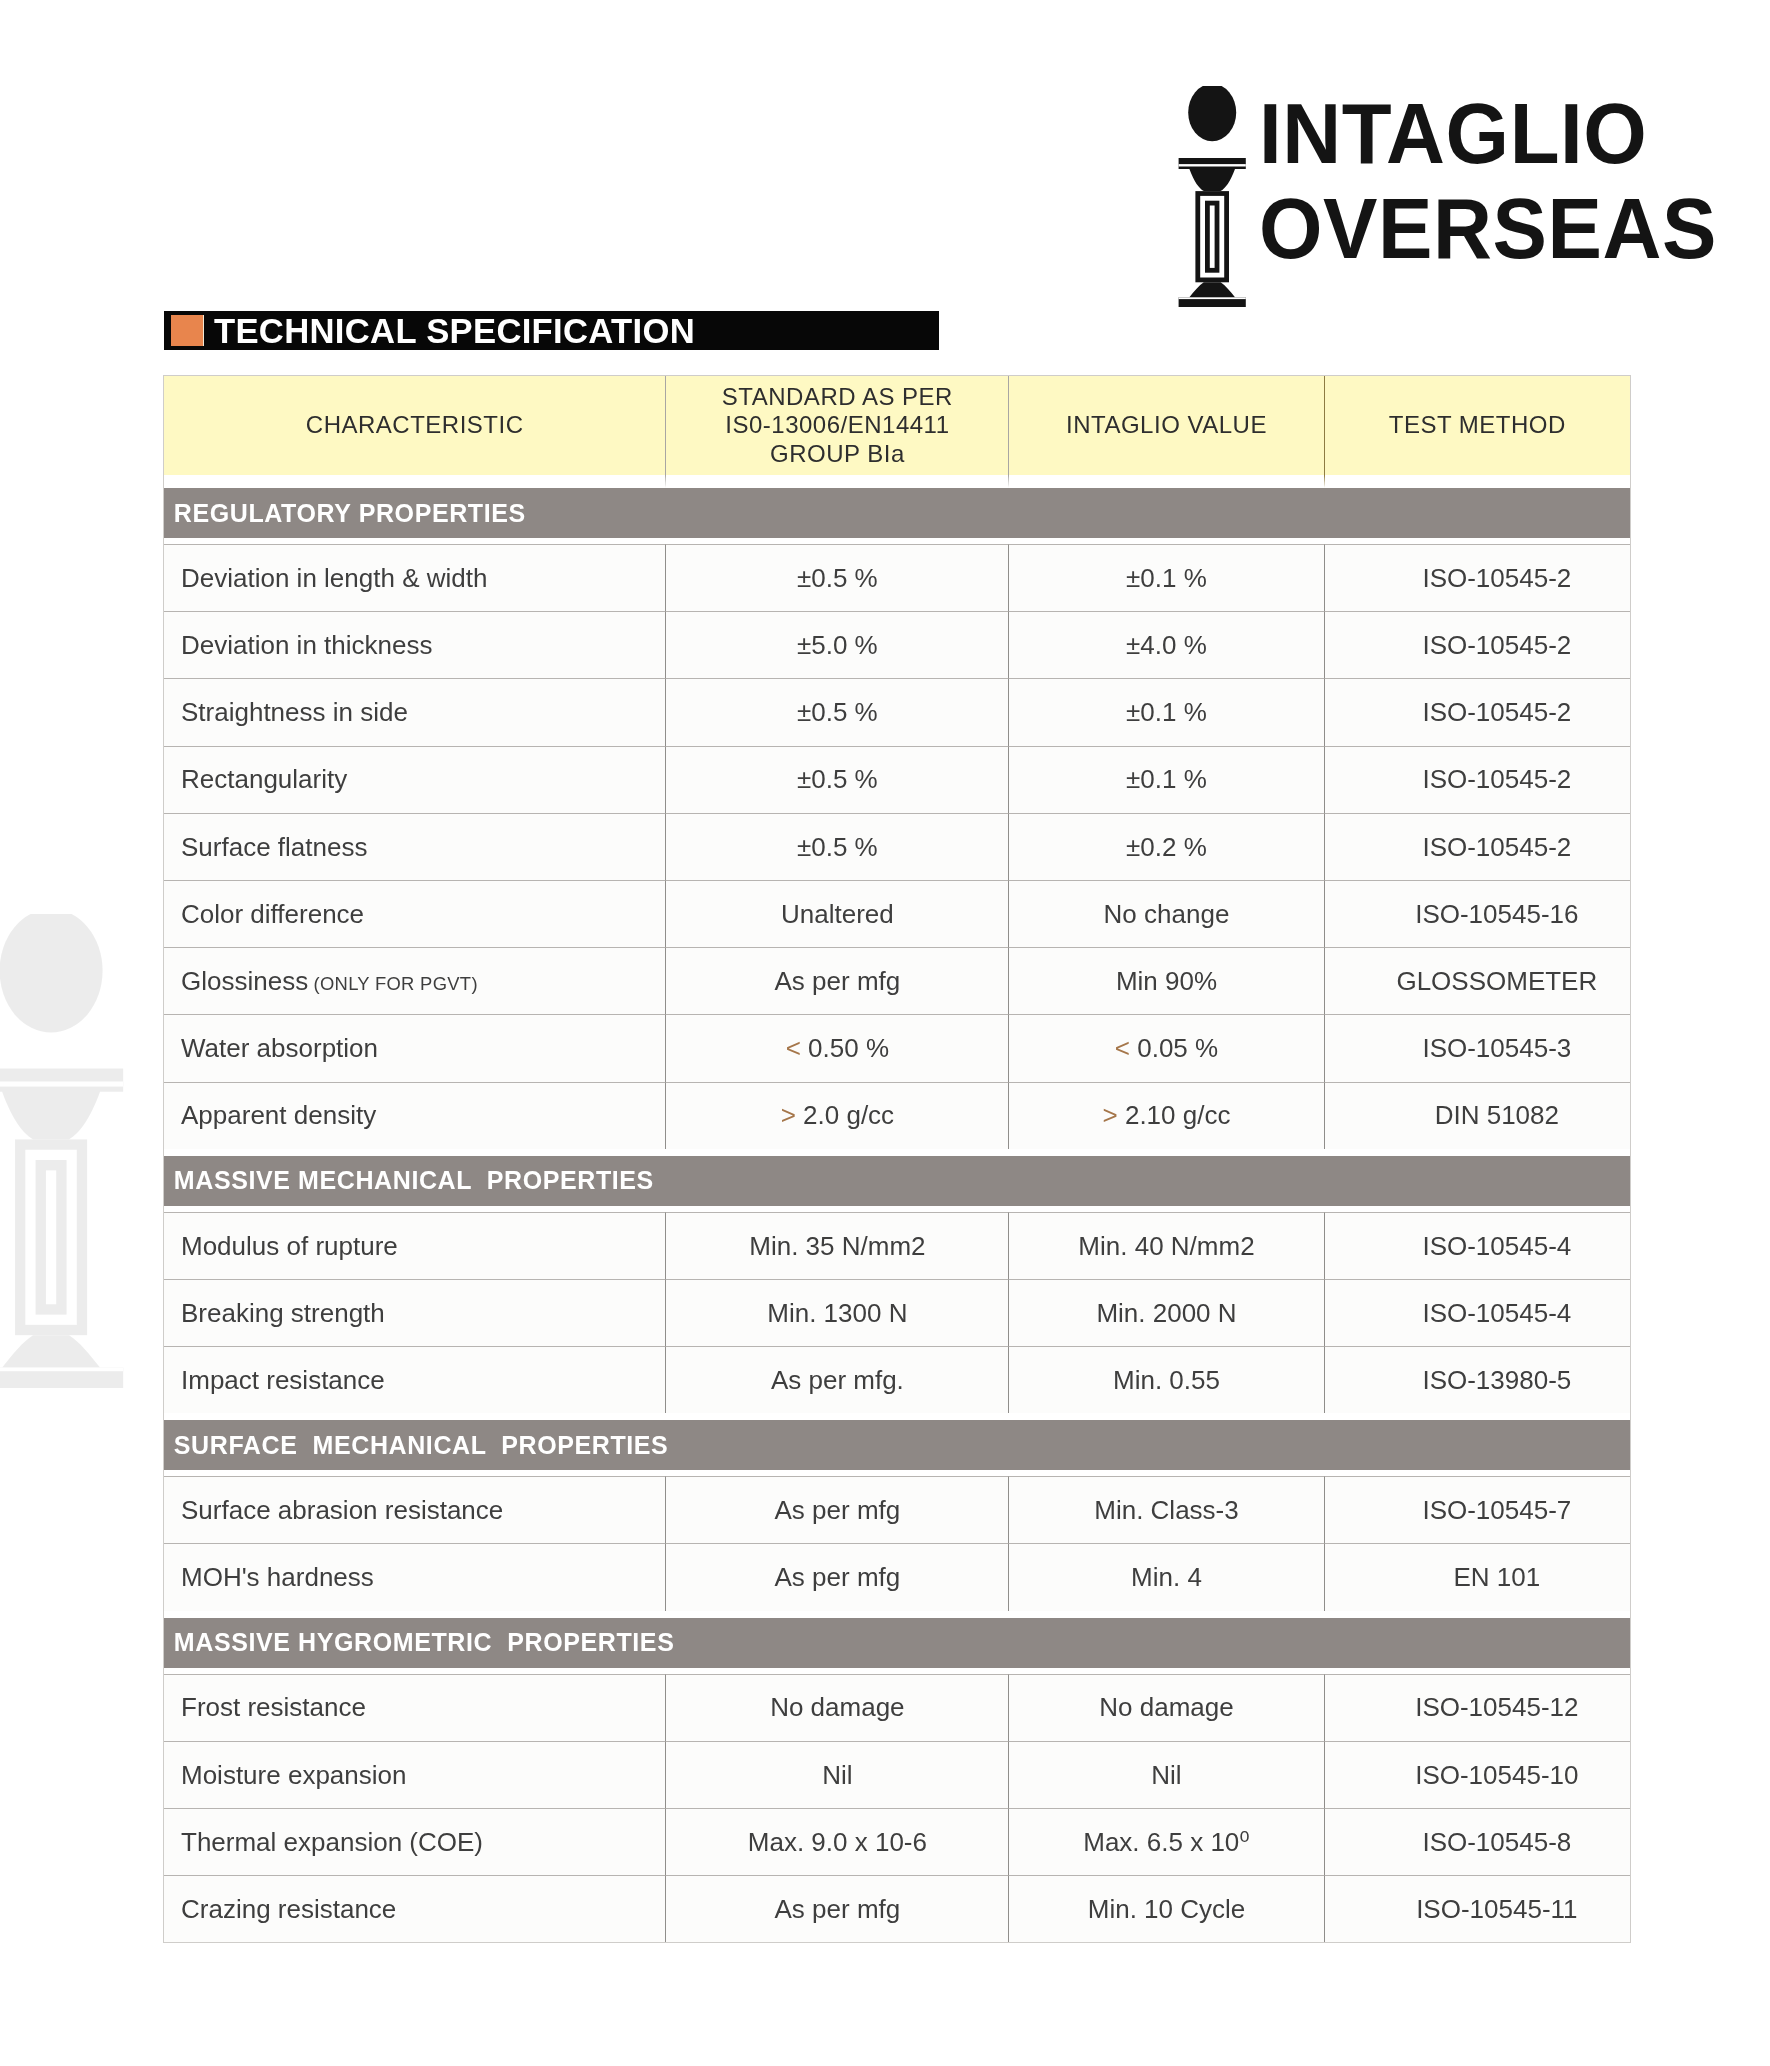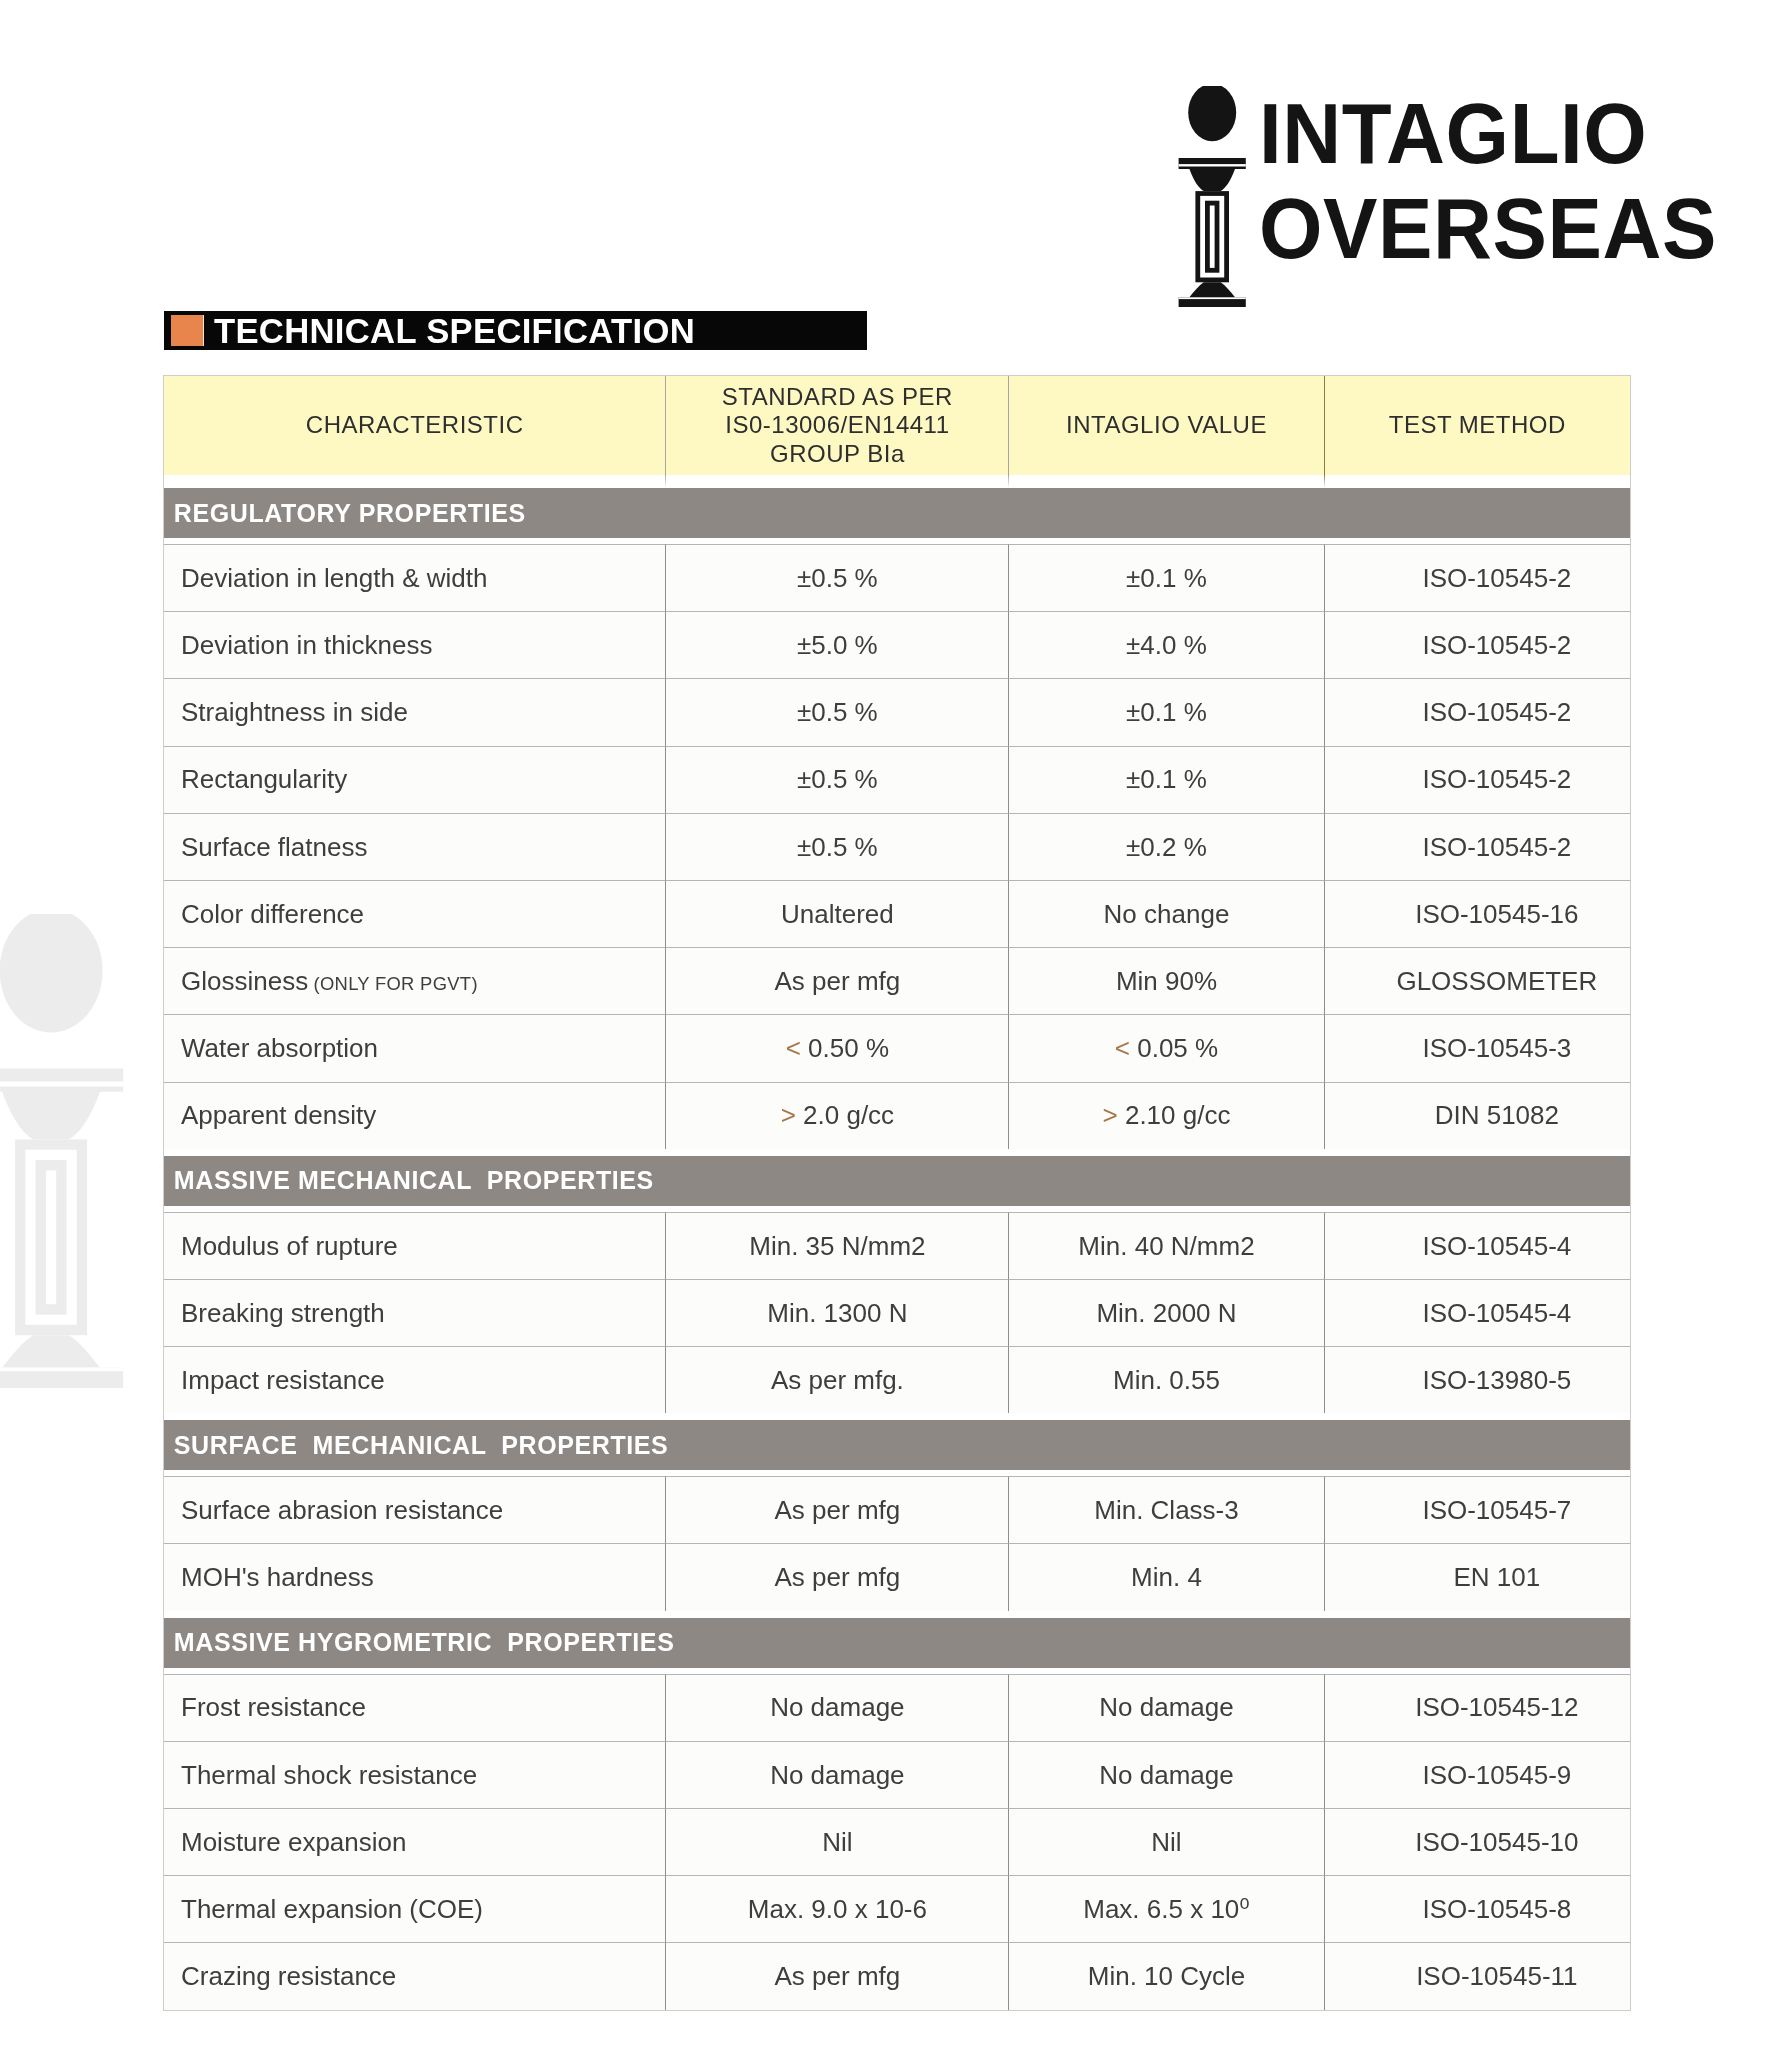--- a/index.html
+++ b/index.html
@@ -17,21 +17,21 @@
   .brand-icon{display:block;}
   .brand-text{display:flex;flex-direction:column;}
   .brand-line{
     font-size:85px;font-weight:700;line-height:95px;
     color:#141414;letter-spacing:0.6px;transform:scaleX(.96);transform-origin:left;
     white-space:nowrap;
   }
 
   
   .title-bar{
-    position:absolute;left:164px;top:311px;width:703px;height:39px;
+    position:absolute;left:164px;top:311px;width:775px;height:39px;
     background:var(--title-bg,#070707);
     display:flex;align-items:center;
   }
   .orange-sq{
     width:32px;height:31px;margin-left:6.8px;flex:0 0 auto;
     background:var(--accent,#e8854d);
     border-right:1.8px solid #f3e8d4;
   }
   .title-text{
     margin-left:9.8px;color:#ffffff;font-weight:700;font-size:35px;
@@ -237,26 +237,20 @@
         <tr class="section">
           <td colspan="4">MASSIVE HYGROMETRIC  PROPERTIES</td>
         </tr>
         <tr class="data">
           <td class="c1">Frost resistance</td>
           <td class="c2">No damage</td>
           <td class="c3">No damage</td>
           <td class="c4">ISO-10545-12</td>
         </tr>
         <tr class="data">
-          <td class="c1">Thermal shock resistance</td>
-          <td class="c2">No damage</td>
-          <td class="c3">No damage</td>
-          <td class="c4">ISO-10545-9</td>
-        </tr>
-        <tr class="data">
           <td class="c1">Moisture expansion</td>
           <td class="c2">Nil</td>
           <td class="c3">Nil</td>
           <td class="c4">ISO-10545-10</td>
         </tr>
         <tr class="data">
           <td class="c1">Thermal expansion (COE)</td>
           <td class="c2">Max. 9.0 x 10-6</td>
           <td class="c3">Max. 6.5 x 10⁰</td>
           <td class="c4">ISO-10545-8</td>

